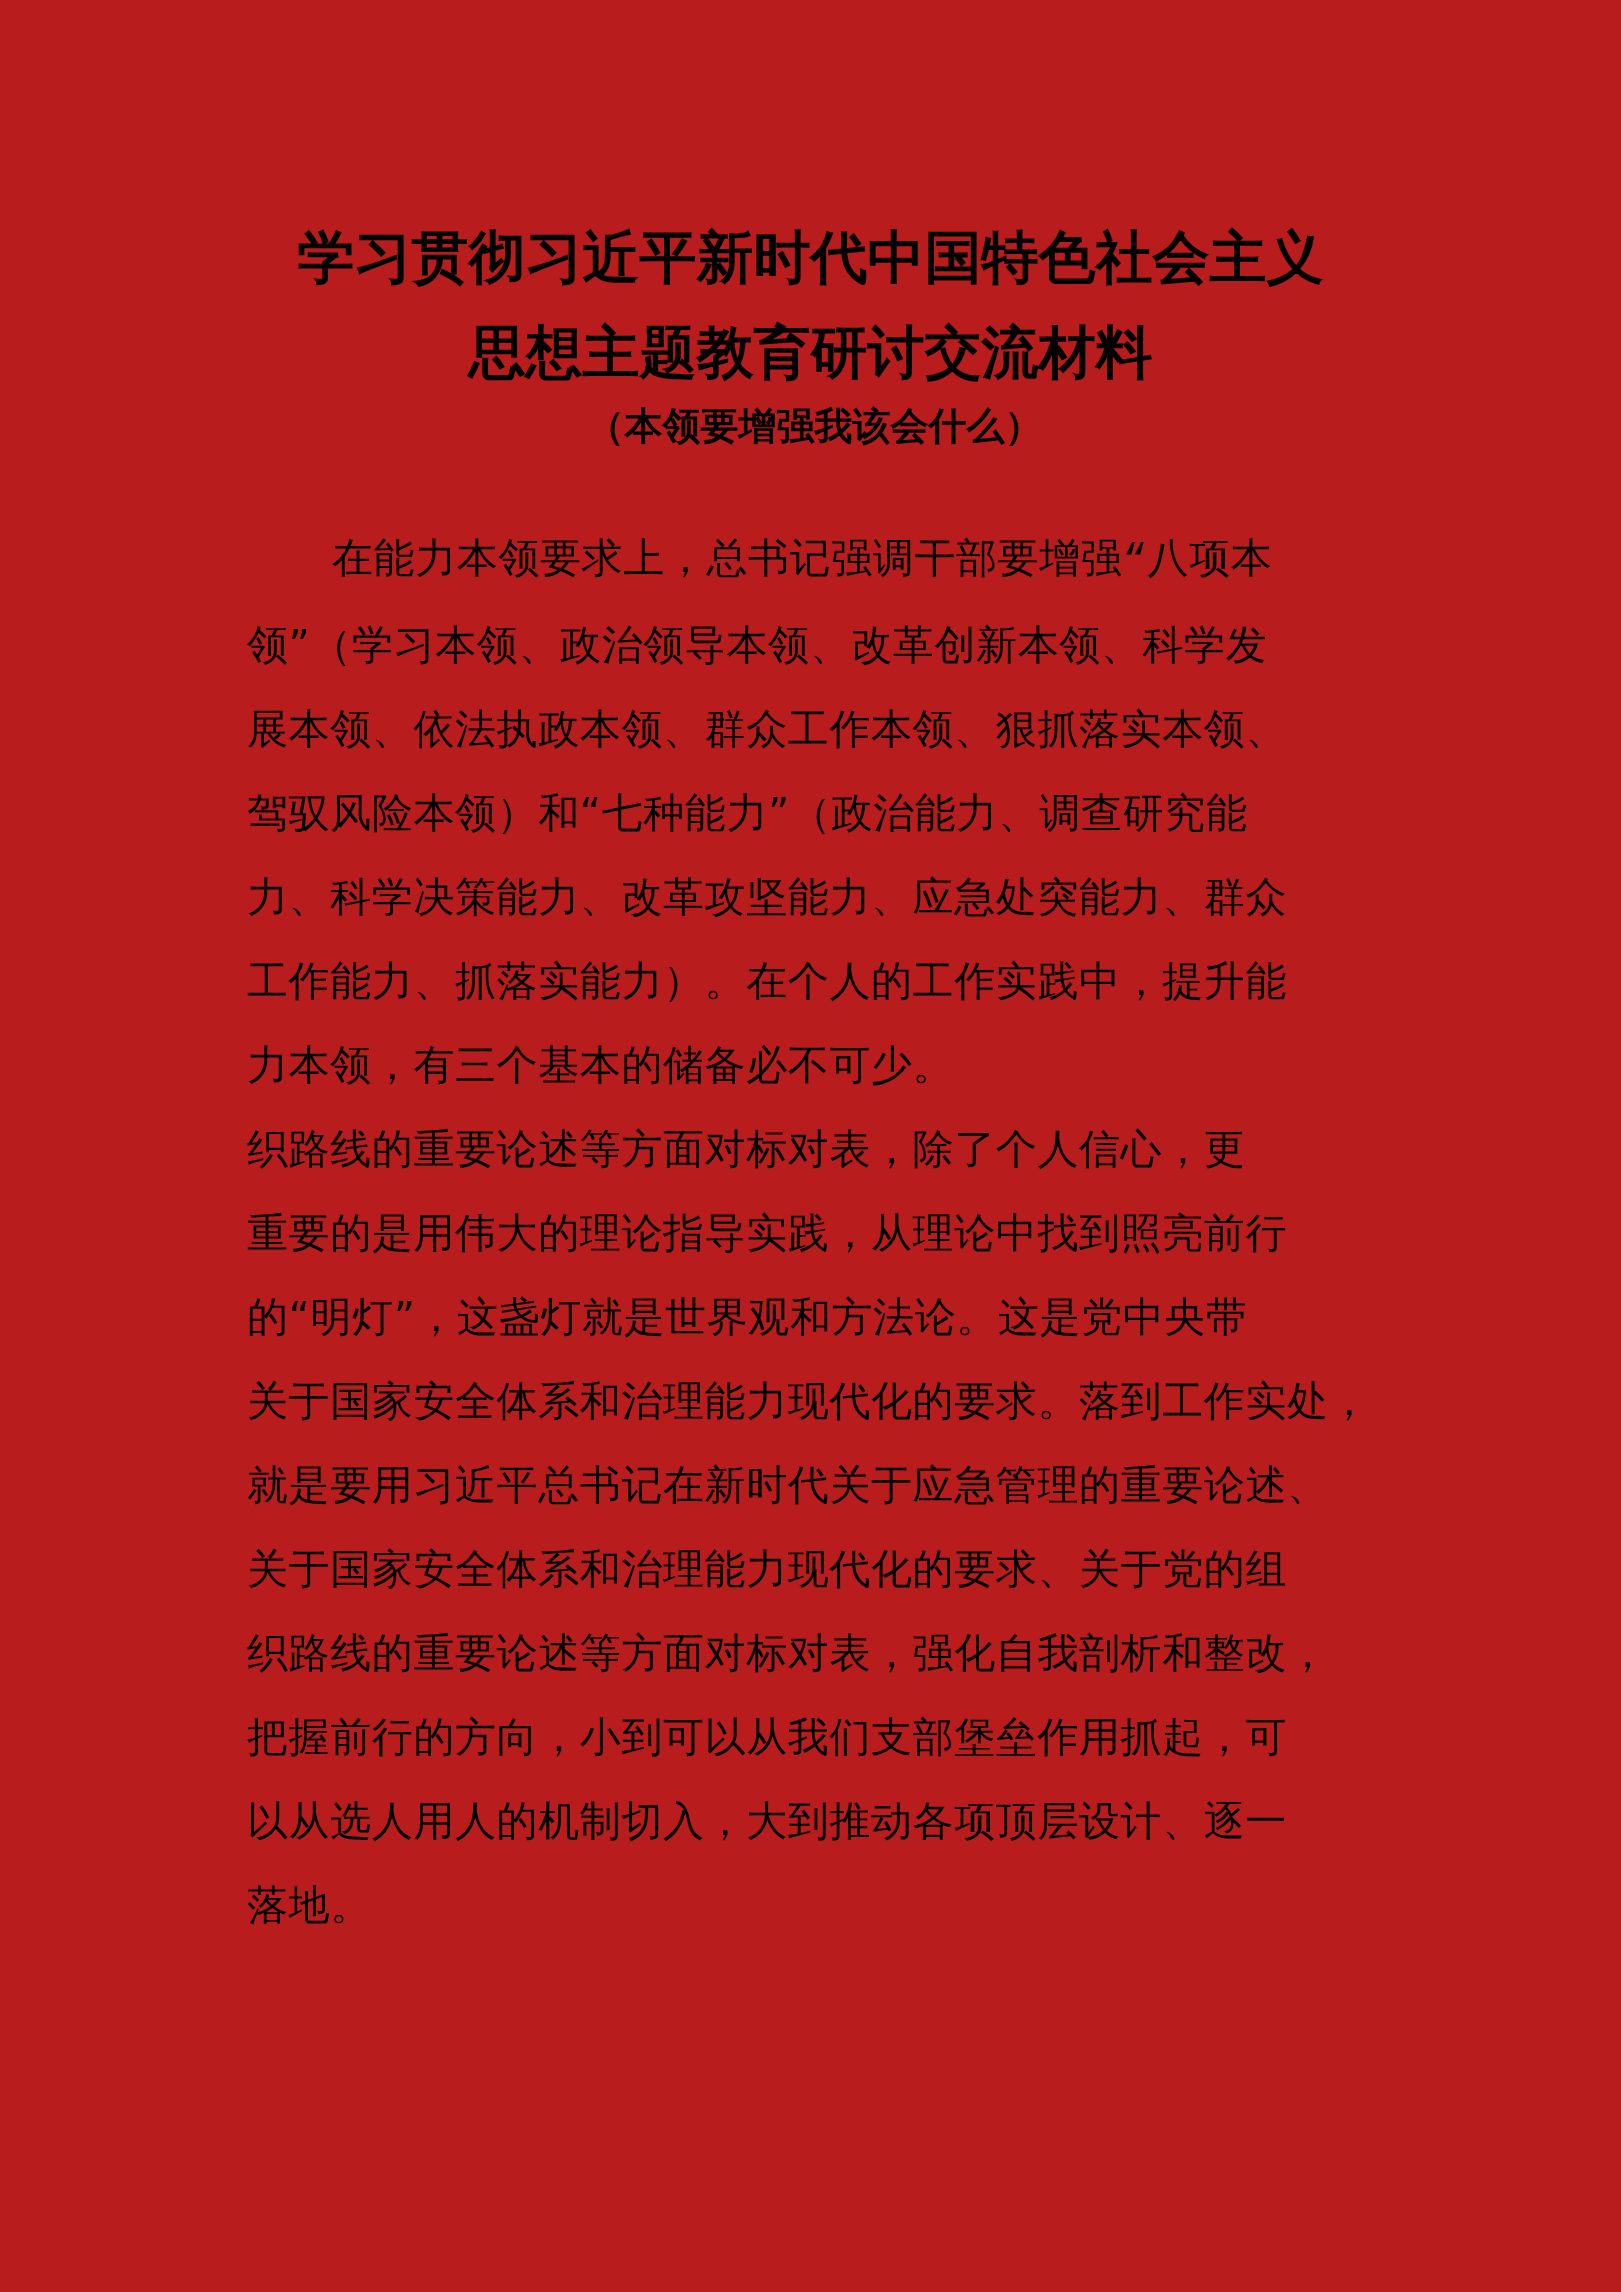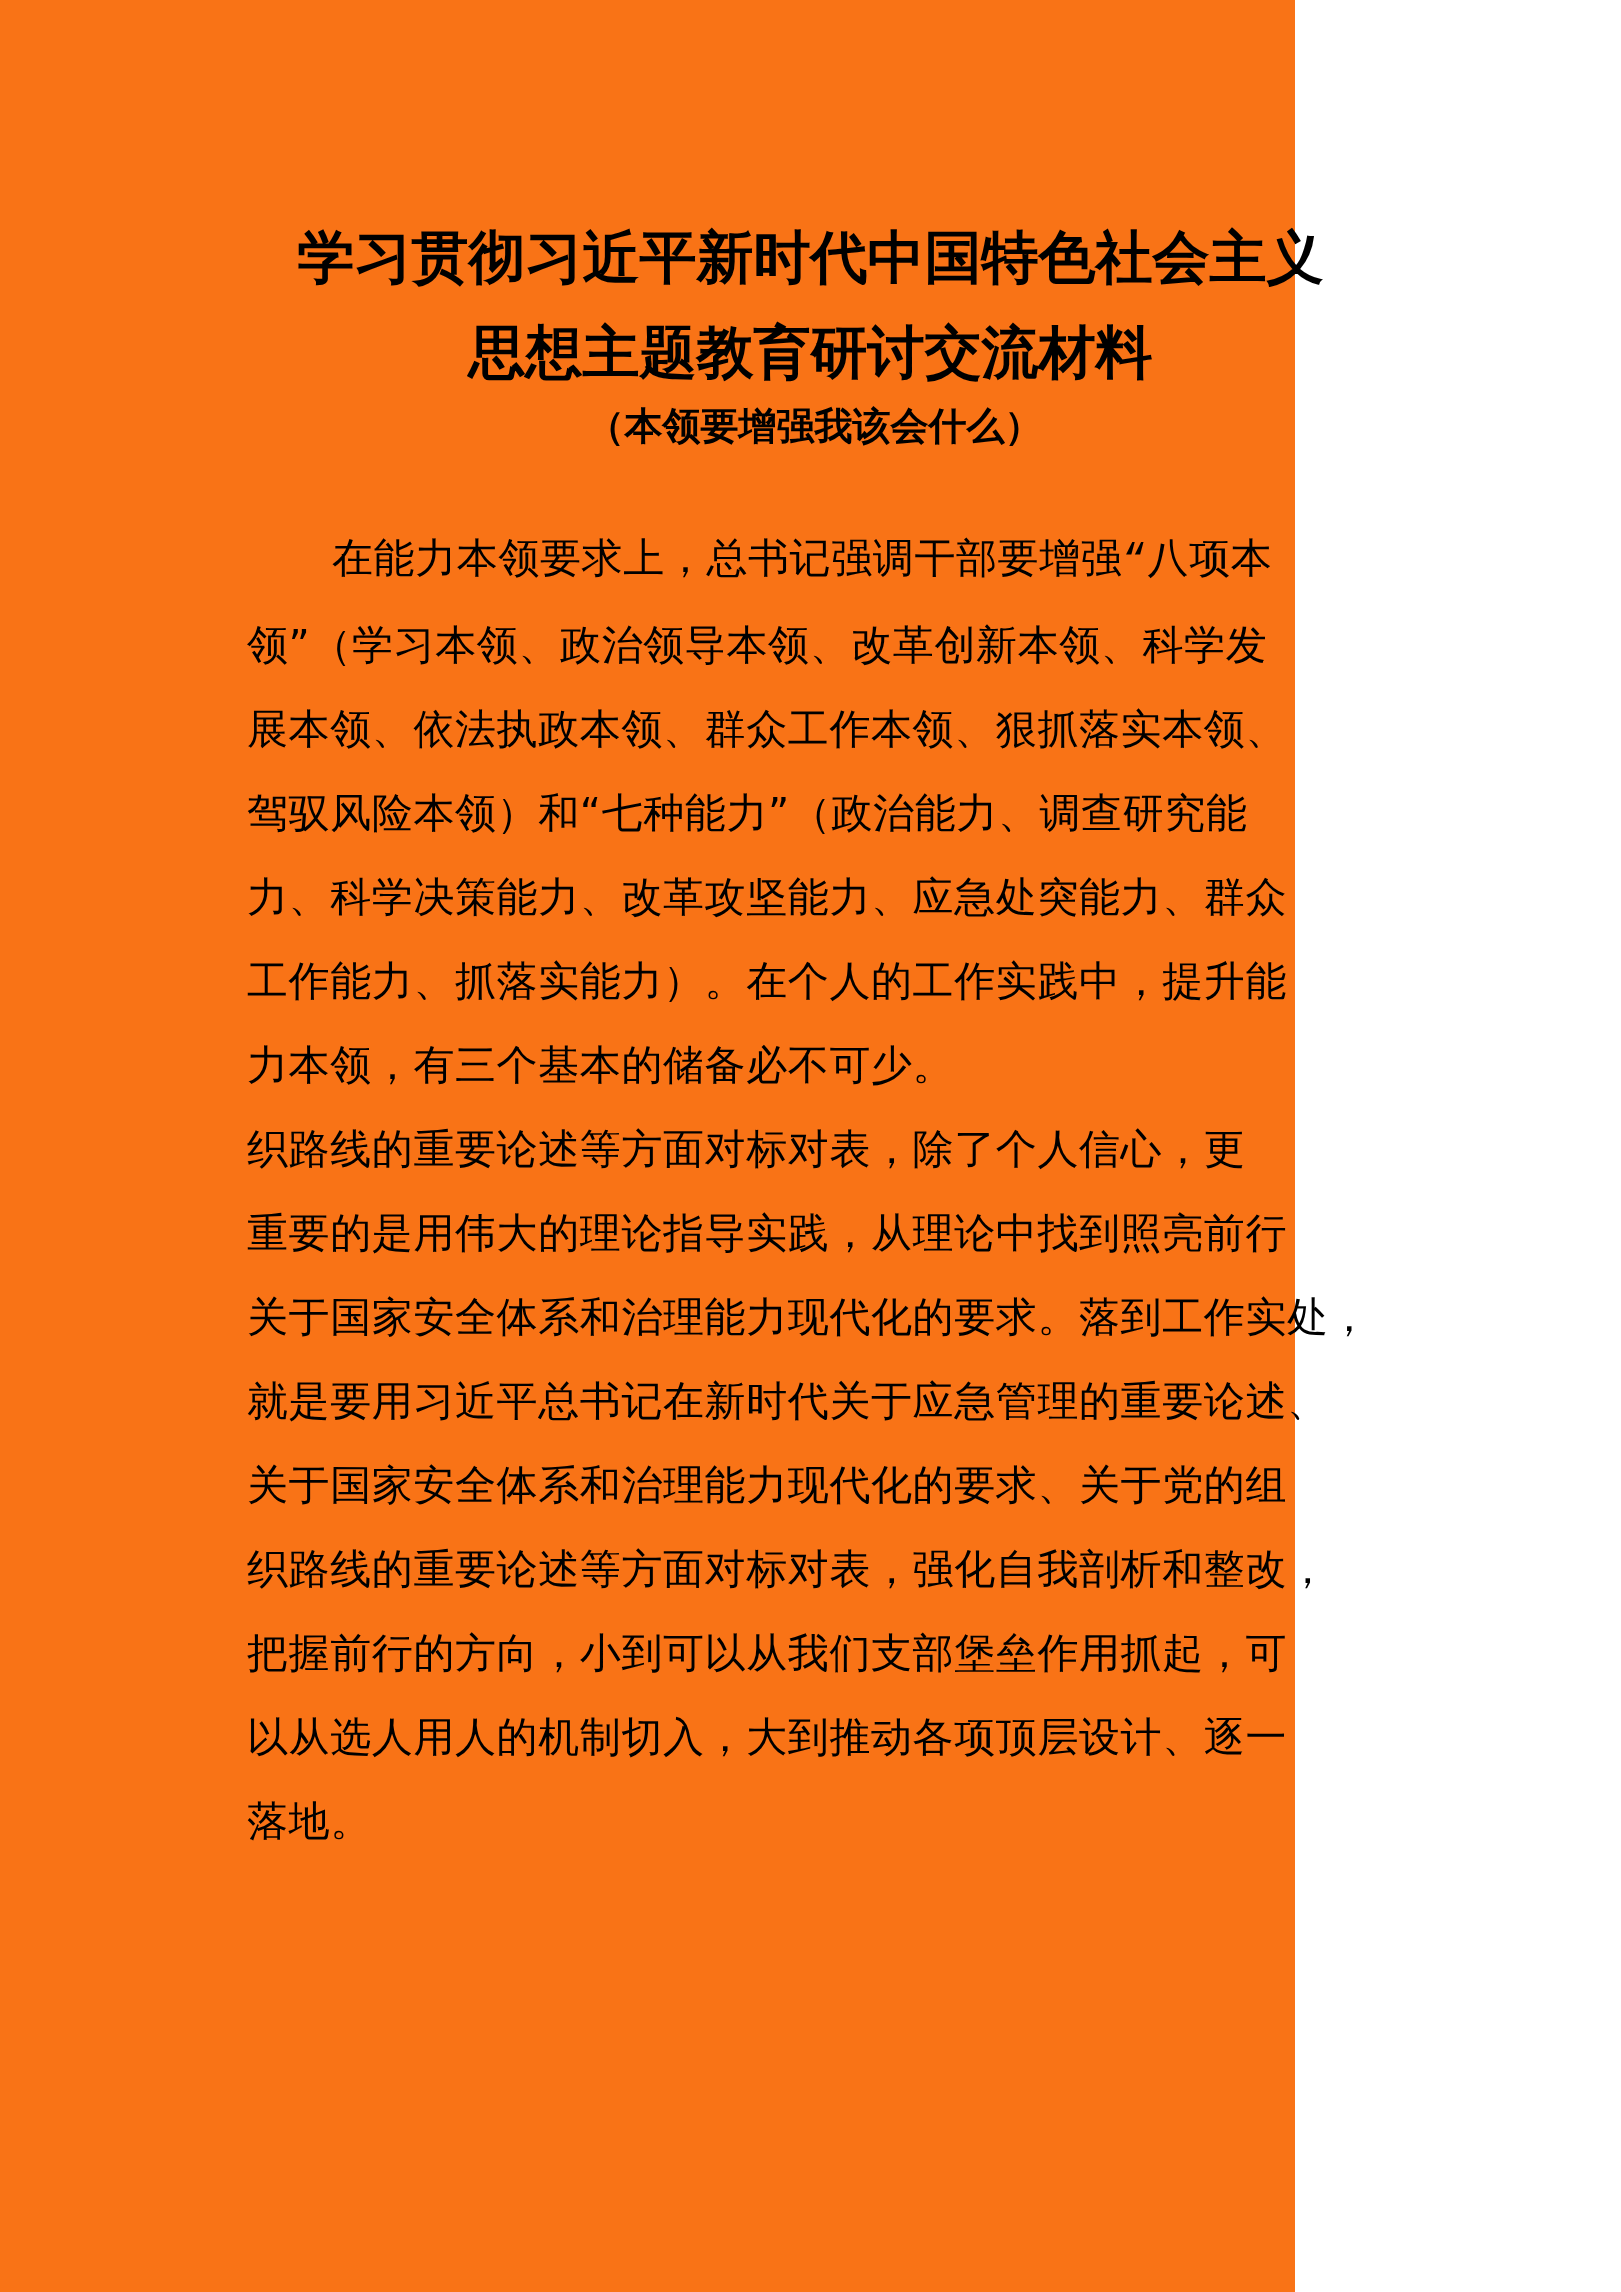--- a/index.html
+++ b/index.html
@@ -12,23 +12,23 @@
       height: 2293px;
       position: relative;
       overflow: hidden;
       font-family: "DejaVu Sans", "Liberation Sans", sans-serif;
       color: #000000;
     }
     .page {
       position: absolute;
       left: 0;
       top: 0;
-      width: 1295px;
+      width: 1621px;
       height: 2293px;
-      background: #f97316;
+      background: #b91c1c;
     }
     .title {
       position: absolute;
       left: 0;
       width: 1621px;
       text-align: center;
       font-weight: bold;
       font-size: 57px;
       line-height: 69px;
       letter-spacing: 0px;
@@ -79,20 +79,21 @@
       <div class="line">领”（学习本领、政治领导本领、改革创新本领、科学发</div>
       <div class="line">展本领、依法执政本领、群众工作本领、狠抓落实本领、</div>
       <div class="line">驾驭风险本领）和“七种能力”（政治能力、调查研究能</div>
       <div class="line">力、科学决策能力、改革攻坚能力、应急处突能力、群众</div>
       <div class="line">工作能力、抓落实能力）。在个人的工作实践中，提升能</div>
       <div class="line">力本领，有三个基本的储备必不可少。</div>
     </div>
     <div class="paragraph">
       <div class="line">织路线的重要论述等方面对标对表，除了个人信心，更</div>
       <div class="line">重要的是用伟大的理论指导实践，从理论中找到照亮前行</div>
+      <div class="line">的“明灯”，这盏灯就是世界观和方法论。这是党中央带</div>
       <div class="line">关于国家安全体系和治理能力现代化的要求。落到工作实处，</div>
       <div class="line">就是要用习近平总书记在新时代关于应急管理的重要论述、</div>
       <div class="line">关于国家安全体系和治理能力现代化的要求、关于党的组</div>
       <div class="line">织路线的重要论述等方面对标对表，强化自我剖析和整改，</div>
       <div class="line">把握前行的方向，小到可以从我们支部堡垒作用抓起，可</div>
       <div class="line">以从选人用人的机制切入，大到推动各项顶层设计、逐一</div>
       <div class="line">落地。</div>
     </div>
   </div>
 </div>

